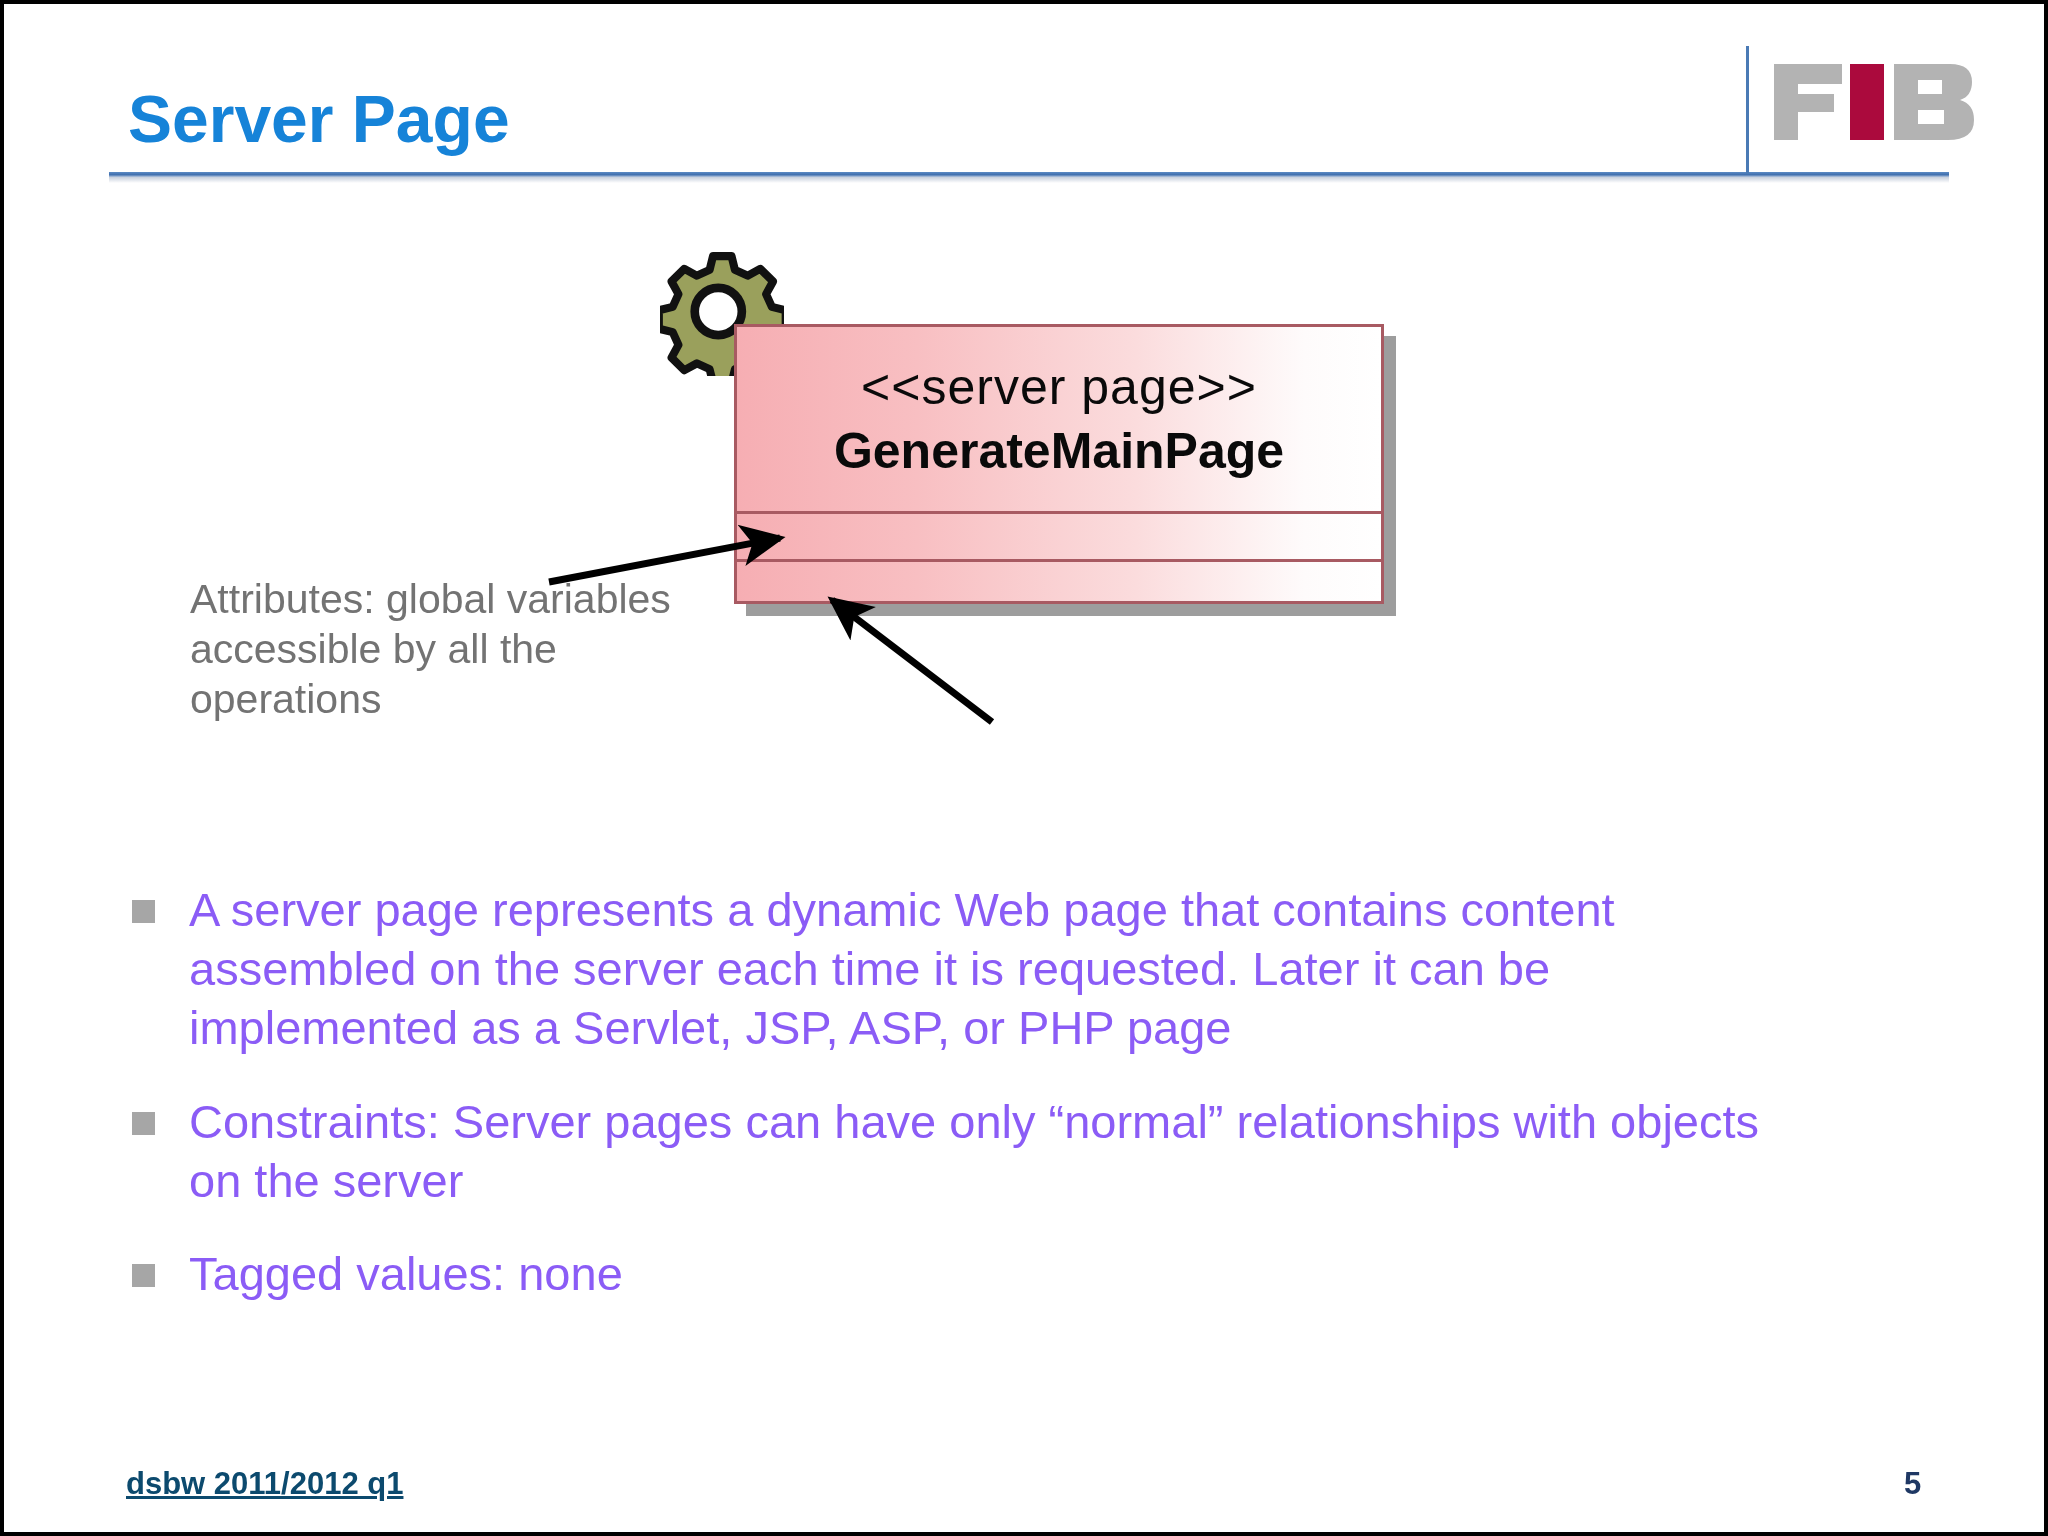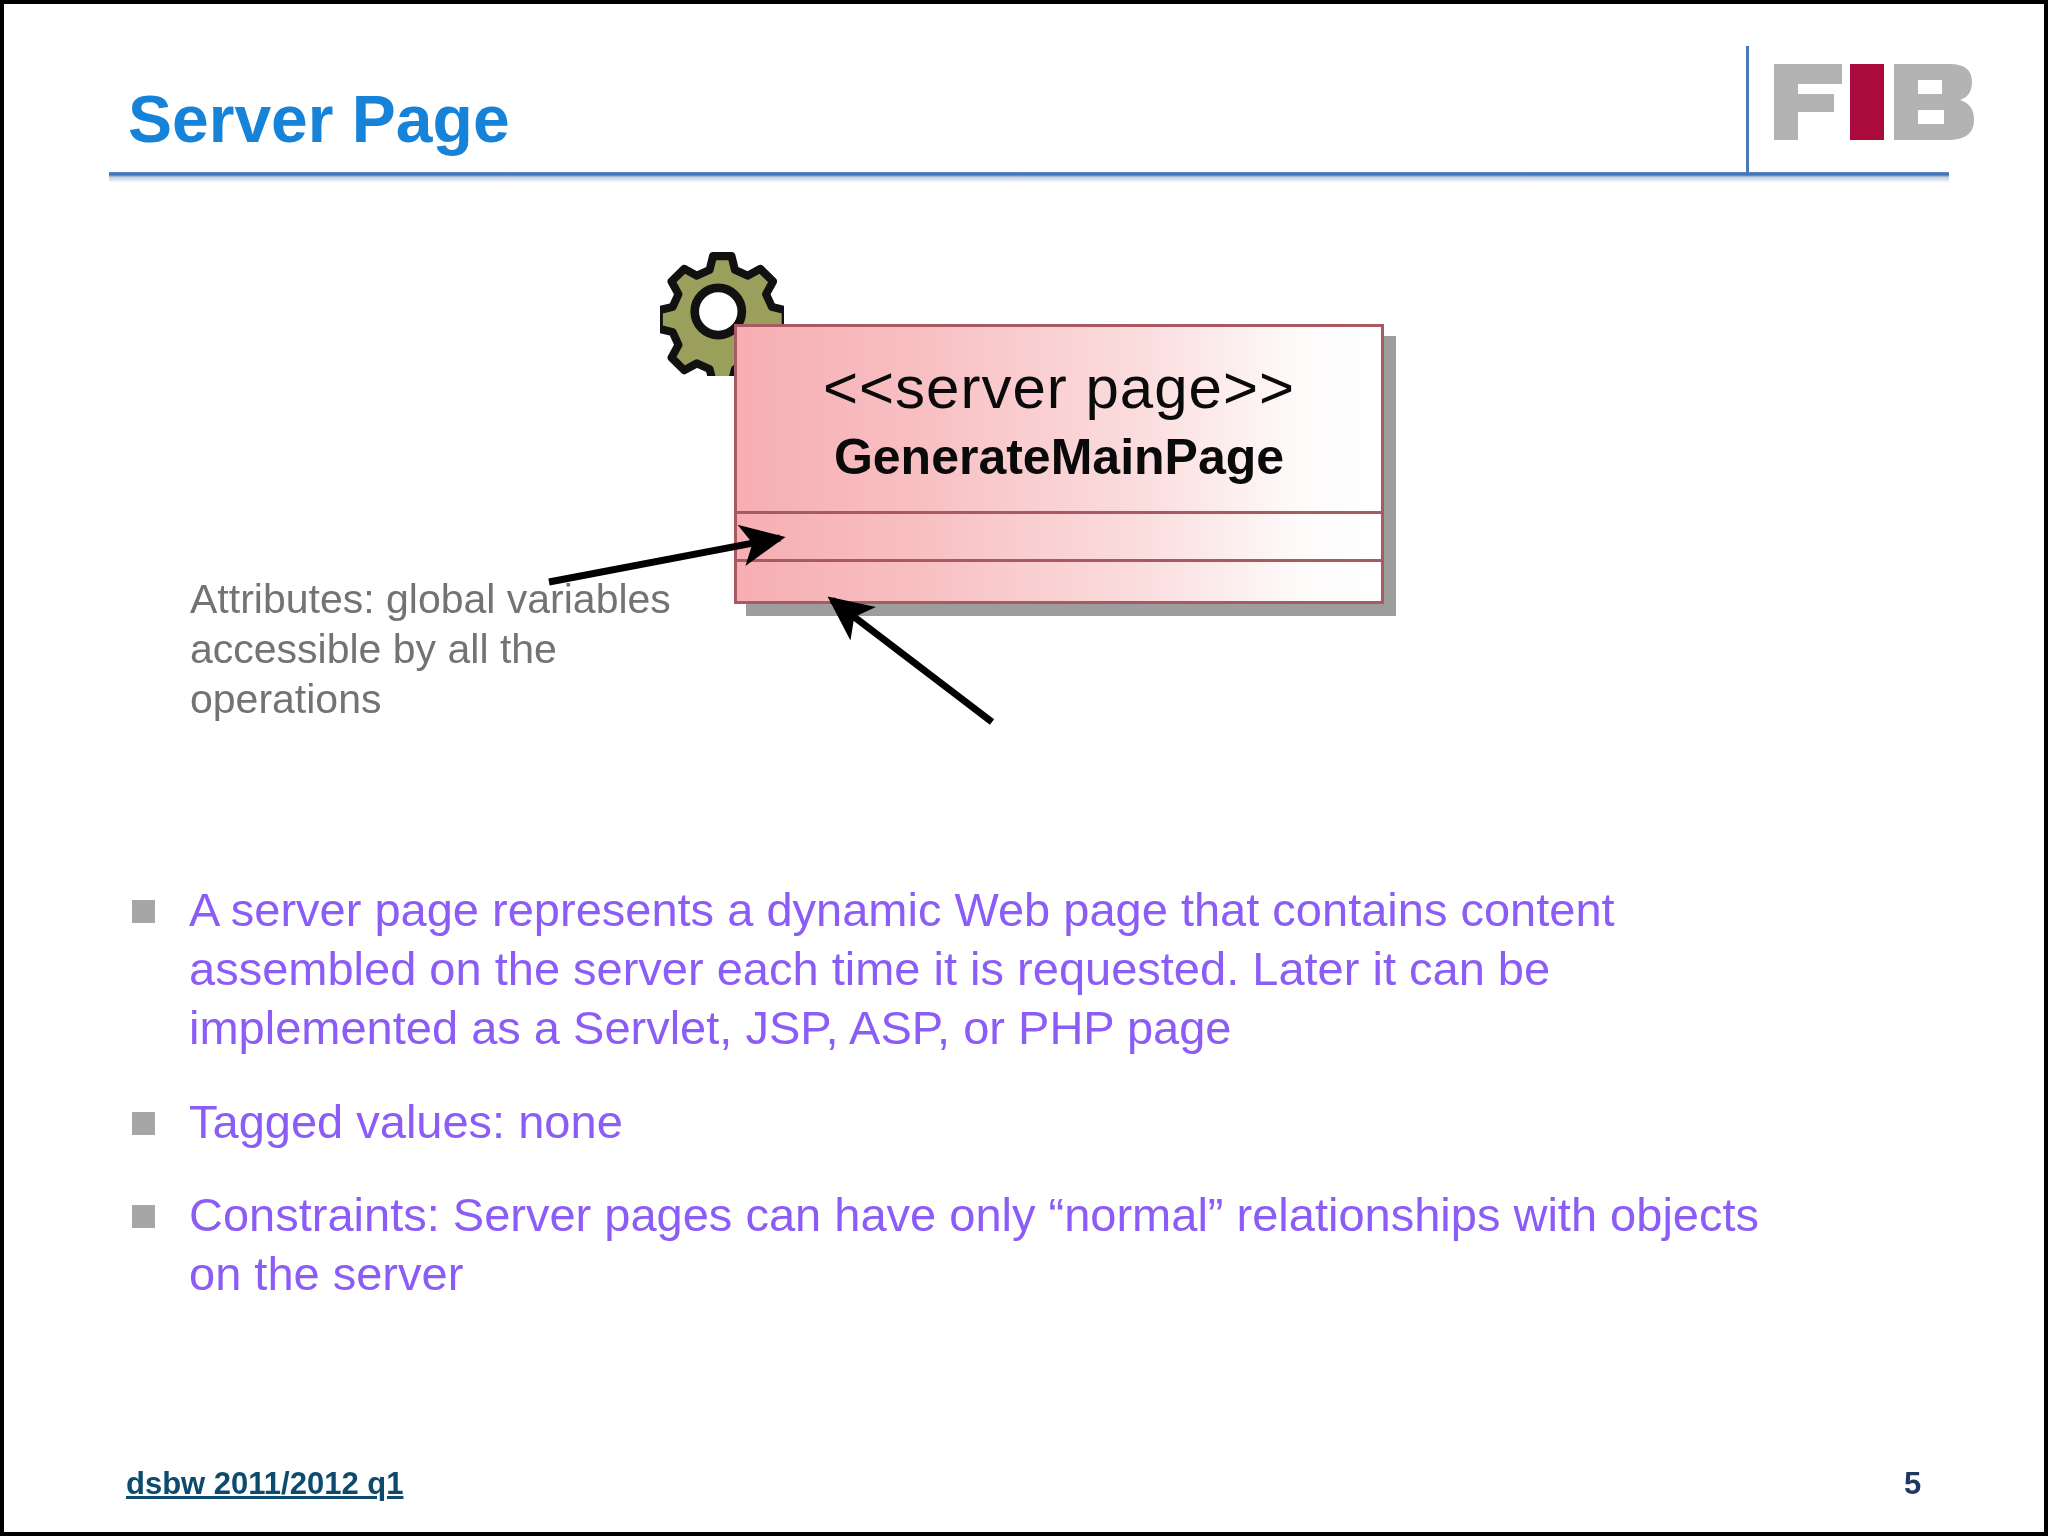--- a/index.html
+++ b/index.html
@@ -102,21 +102,21 @@
     height: 48px;
     border-top: 3px solid #a85a62;
   }
   #uml-operations-compartment {
     top: 232px;
     height: 42px;
     border-top: 3px solid #a85a62;
   }
   #uml-stereotype {
     font-family: "Liberation Sans", sans-serif;
-    font-size: 60px;
+    font-size: 50px;
     color: #0a0a0a;
     letter-spacing: 1px;
     white-space: nowrap;
   }
   #uml-name {
     font-family: "Liberation Sans", sans-serif;
     font-size: 50px;
     font-weight: bold;
     color: #0a0a0a;
     letter-spacing: 0px;
@@ -267,26 +267,26 @@
   </svg>
 
   <div class="annotation" id="annotation-attributes">Attributes: global variables accessible by all the operations</div>
 
 
   <div id="bullet-list">
     <div class="bullet-item" id="bullet-1">
       <span class="bullet-marker"></span>
       <span class="bullet-text">A server page represents a dynamic Web page that contains content assembled on the server each time it is requested. Later it can be implemented as a Servlet, JSP, ASP, or PHP page</span>
     </div>
+    <div class="bullet-item" id="bullet-2">
+      <span class="bullet-marker"></span>
+      <span class="bullet-text">Constraints: Server pages can have only “normal” relationships with objects on the server</span>
+    </div>
     <div class="bullet-item" id="bullet-3">
       <span class="bullet-marker"></span>
       <span class="bullet-text">Tagged values: none</span>
     </div>
-    <div class="bullet-item" id="bullet-2">
-      <span class="bullet-marker"></span>
-      <span class="bullet-text">Constraints: Server pages can have only “normal” relationships with objects on the server</span>
-    </div>
   </div>
 
   <div id="footer-course">dsbw  2011/2012 q1</div>
   <div id="footer-page-number">5</div>
 
 </div>
 
 </body></html>

